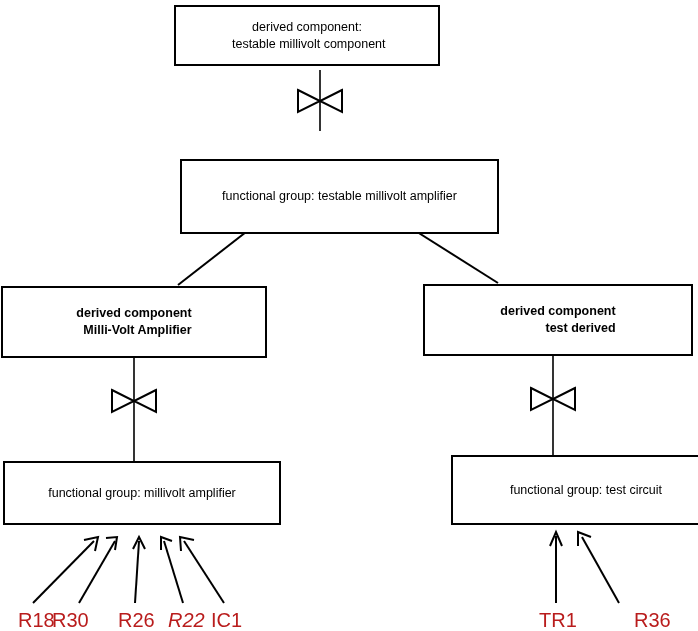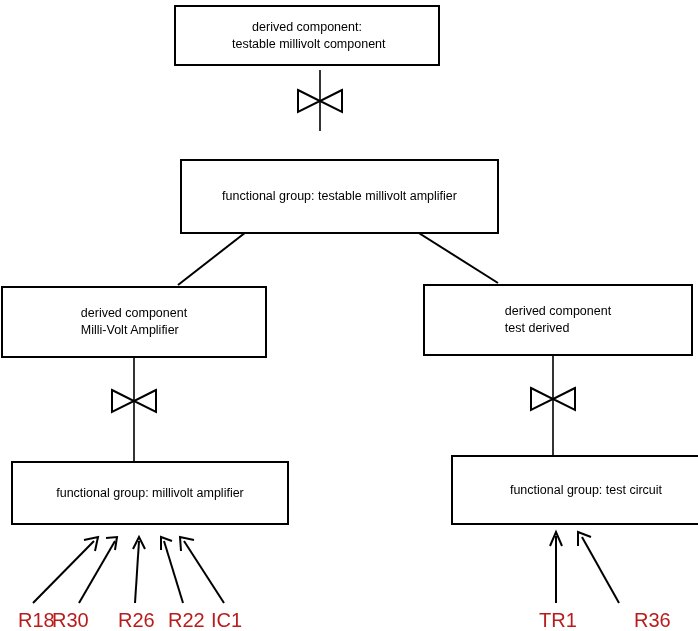--- a/index.html
+++ b/index.html
@@ -36,21 +36,21 @@
     justify-content: center;
     z-index: 2;
   }
   .node-text {
     font-size: 12.5px;
     line-height: 17px;
     white-space: pre;
     color: #000000;
   }
   .node-text.center { text-align: center; }
-  .node-text.left   { text-align: left; }
+  .node-text.left   { text-align: right; font-weight: bold; }
   .pin-label {
     position: absolute;
     font-size: 20px;
     line-height: 16px;
     color: #b91c1c;
     white-space: nowrap;
     z-index: 2;
   }
 </style>
 </head>
@@ -129,30 +129,30 @@
   </div>
 
   <div class="node-box" style="left:1px; top:286px; width:266px; height:72px;">
     <div class="node-text left"><span>derived component</span><br><span>Milli-Volt Amplifier</span></div>
   </div>
 
   <div class="node-box" style="left:423px; top:284px; width:270px; height:72px;">
     <div class="node-text left"><span>derived component</span><br><span>test derived</span></div>
   </div>
 
-  <div class="node-box" style="left:11px; top:461px; width:278px; height:64px;">
+  <div class="node-box" style="left:3px; top:461px; width:278px; height:64px;">
     <div class="node-text center">functional group: millivolt amplifier</div>
   </div>
 
   <div class="node-box" style="left:423px; top:455px; width:270px; height:70px;margin-left:28px;">
     <div class="node-text center">functional group: test circuit</div>
   </div>
 
   <div class="pin-label" style="left:18px; top:612px;">R18</div>
   <div class="pin-label" style="left:52px; top:612px;">R30</div>
   <div class="pin-label" style="left:118px; top:612px;">R26</div>
-  <div class="pin-label" style="left:168px; top:612px;">R22</div>
+  <div class="pin-label" style="left:168px; top:612px;font-style:italic;">R22</div>
   <div class="pin-label" style="left:211px; top:612px;">IC1</div>
 
   <div class="pin-label" style="left:539px; top:612px;text-align:center;">TR1</div>
   <div class="pin-label" style="left:606px; top:612px;margin-left:28px;">R36</div>
 
 </div>
 
 </body></html>

